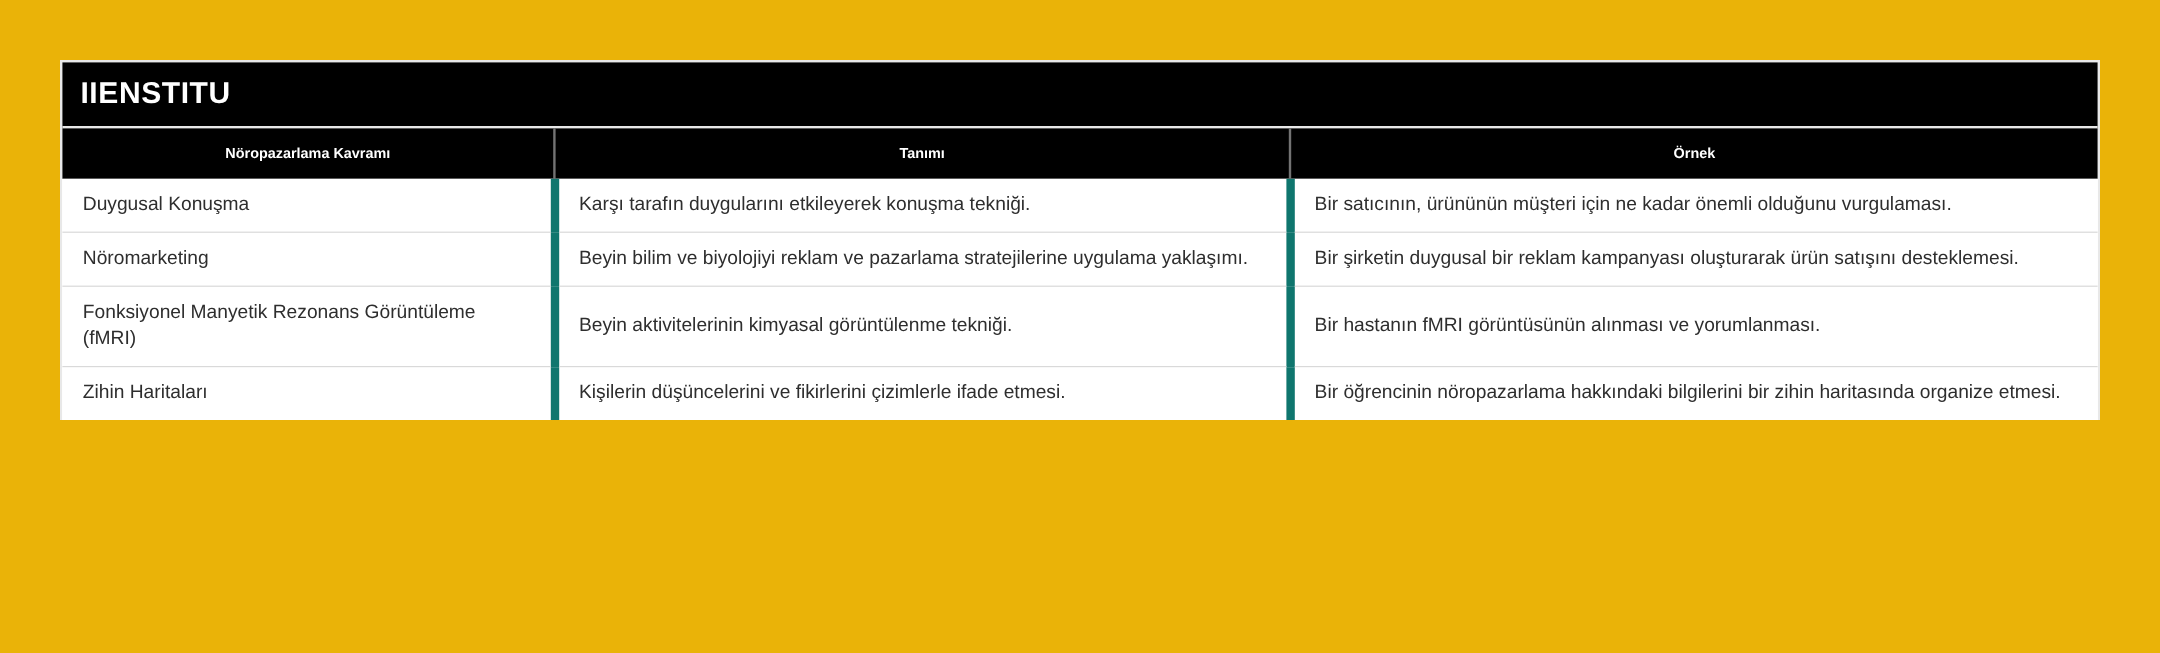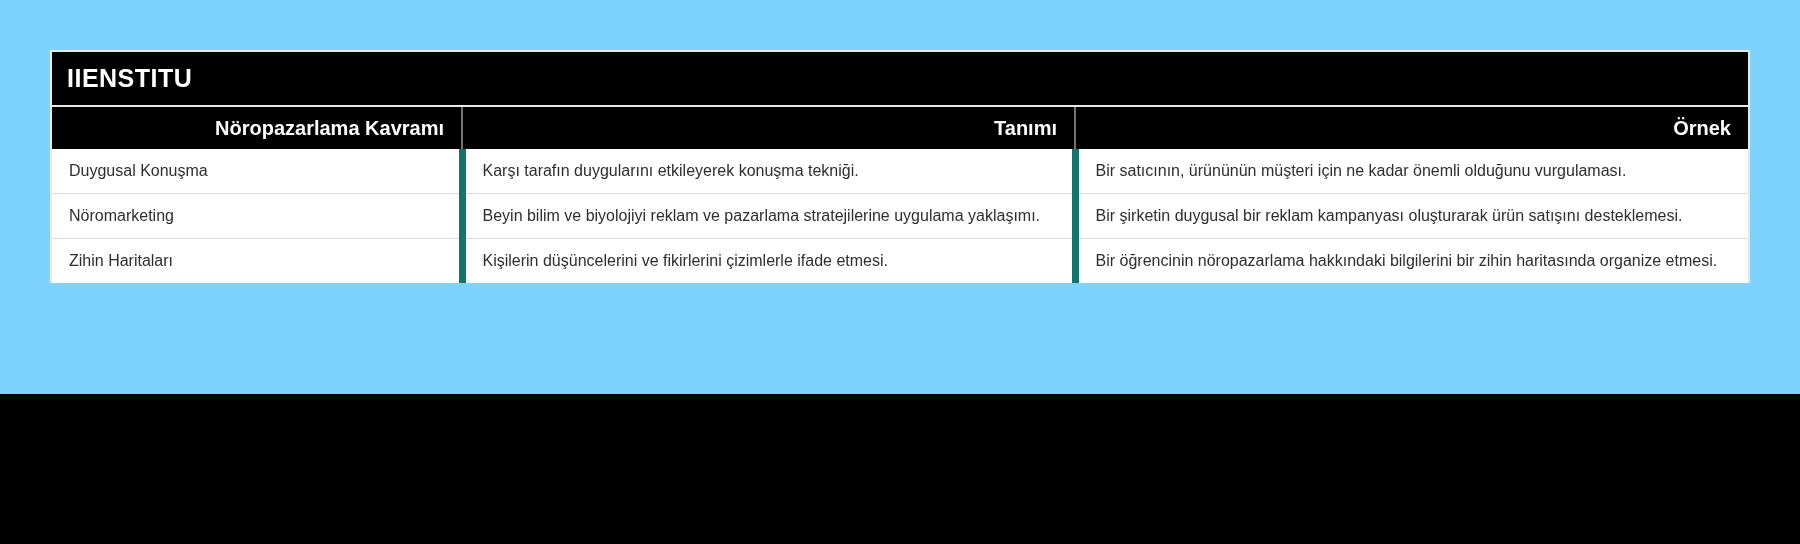--- a/index.html
+++ b/index.html
@@ -7,22 +7,22 @@
     padding: 0;
     background: #000000;
     width: 1800px;
     height: 544px;
     overflow: hidden;
     font-family: "Liberation Sans", "DejaVu Sans", sans-serif;
   }
   .stage {
     position: relative;
     width: 1800px;
-    height: 394px;
-    background: #7dd3fc;
+    height: 544px;
+    background: #eab308;
   }
   .card {
     position: absolute;
     left: 50px;
     top: 50px;
     width: 1700px;
     background: #ffffff;
     border: 2px solid #e8e8e8;
     border-bottom: none;
     box-sizing: border-box;
@@ -42,23 +42,23 @@
     border-collapse: collapse;
     table-layout: fixed;
     background: #ffffff;
   }
   col.c-concept    { width: 410px; }
   col.c-definition { width: 613px; }
   col.c-example    { width: auto;  }
   thead th {
     background: #000000;
     color: #ffffff;
-    font-size: 20px;
+    font-size: 12px;
     font-weight: bold;
-    text-align: right;
+    text-align: center;
     padding: 10px 17px;
     line-height: 22px;
   }
   thead th + th {
     border-left: 2px solid #737373;
   }
   tbody td {
     font-size: 16px;
     color: #2e2e2e;
     padding: 11px 17px;
@@ -103,20 +103,25 @@
           <td>Duygusal Konuşma</td>
           <td>Karşı tarafın duygularını etkileyerek konuşma tekniği.</td>
           <td>Bir satıcının, ürününün müşteri için ne kadar önemli olduğunu vurgulaması.</td>
         </tr>
         <tr>
           <td>Nöromarketing</td>
           <td>Beyin bilim ve biyolojiyi reklam ve pazarlama stratejilerine uygulama yaklaşımı.</td>
           <td>Bir şirketin duygusal bir reklam kampanyası oluşturarak ürün satışını desteklemesi.</td>
         </tr>
         <tr>
+          <td>Fonksiyonel Manyetik Rezonans Görüntüleme (fMRI)</td>
+          <td>Beyin aktivitelerinin kimyasal görüntülenme tekniği.</td>
+          <td>Bir hastanın fMRI görüntüsünün alınması ve yorumlanması.</td>
+        </tr>
+        <tr>
           <td>Zihin Haritaları</td>
           <td>Kişilerin düşüncelerini ve fikirlerini çizimlerle ifade etmesi.</td>
           <td>Bir öğrencinin nöropazarlama hakkındaki bilgilerini bir zihin haritasında organize etmesi.</td>
         </tr>
       </tbody>
     </table>
 
   </div>
 </div>
 

